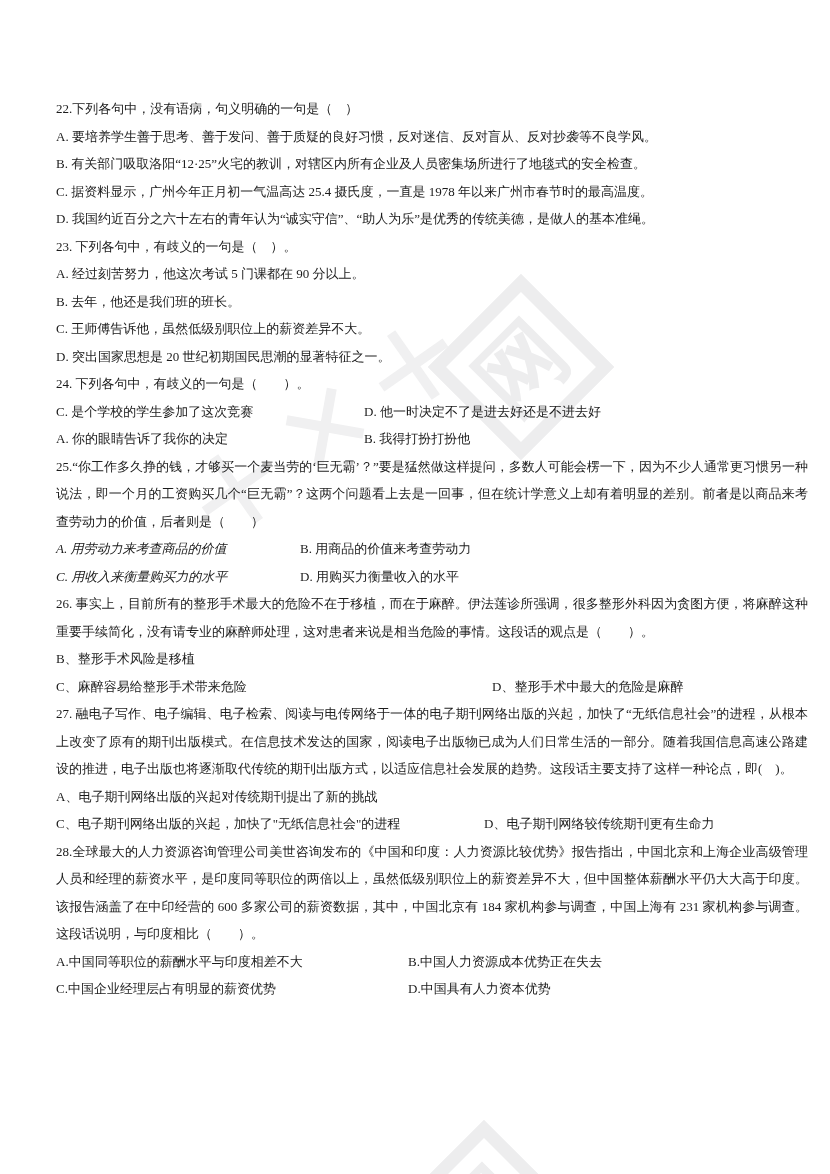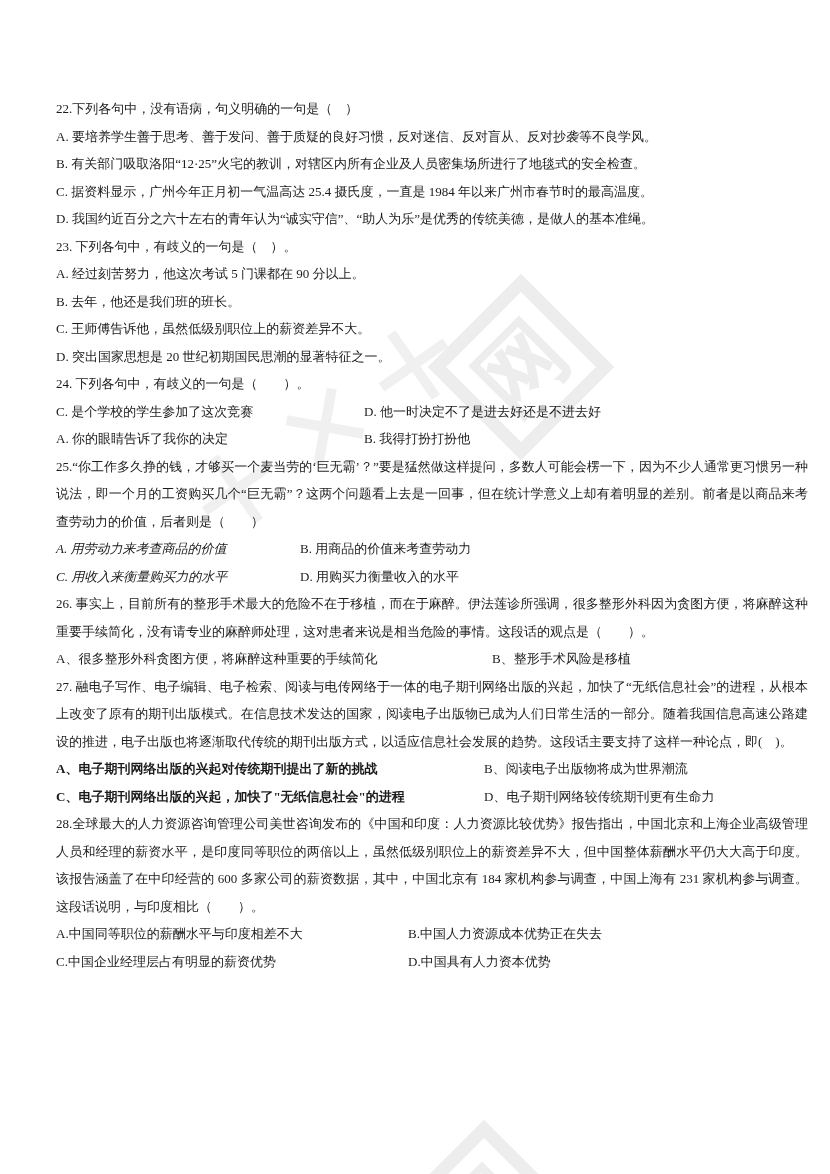--- a/index.html
+++ b/index.html
@@ -47,21 +47,21 @@
   }
   .q{margin:0;}
   .line{white-space:nowrap;}
   .para{text-align:justify;white-space:normal;}
   .optrow{display:flex;white-space:nowrap;}
   .optrow .c1{flex:0 0 auto;}
   .optrow .c2{flex:0 0 auto;}
   .w24 .c1{width:308px;}
   .w25 .c1{width:244px;font-style:italic;}
   .w26 .c1{width:436px;}
-  .w27 .c1{width:428px;font-weight:bold;}
+  .w27 .c1{width:428px;}
   .w28 .c1{width:352px;}
 </style>
 </head>
 <body>
 
 <div class="page">
 
   <div class="wm-text">
     <div class="fake">
         <div class="b v"></div>
@@ -82,21 +82,21 @@
   <div class="wm-diamond wm-d2">
     <span class="wm-net">网</span>
   </div>
 
   <div class="content">
 
     <section class="q">
       <div class="line">22.下列各句中，没有语病，句义明确的一句是（　）</div>
       <div class="line">A. 要培养学生善于思考、善于发问、善于质疑的良好习惯，反对迷信、反对盲从、反对抄袭等不良学风。</div>
       <div class="line">B. 有关部门吸取洛阳“12·25”火宅的教训，对辖区内所有企业及人员密集场所进行了地毯式的安全检查。</div>
-      <div class="line">C. 据资料显示，广州今年正月初一气温高达 25.4 摄氏度，一直是 1984 年以来广州市春节时的最高温度。</div>
+      <div class="line">C. 据资料显示，广州今年正月初一气温高达 25.4 摄氏度，一直是 1978 年以来广州市春节时的最高温度。</div>
       <div class="line">D. 我国约近百分之六十左右的青年认为“诚实守信”、“助人为乐”是优秀的传统美德，是做人的基本准绳。</div>
     </section>
 
     <section class="q">
       <div class="line">23. 下列各句中，有歧义的一句是（　）。</div>
       <div class="line">A. 经过刻苦努力，他这次考试 5 门课都在 90 分以上。</div>
       <div class="line">B. 去年，他还是我们班的班长。</div>
       <div class="line">C. 王师傅告诉他，虽然低级别职位上的薪资差异不大。</div>
       <div class="line">D. 突出国家思想是 20 世纪初期国民思潮的显著特征之一。</div>
     </section>
@@ -121,30 +121,32 @@
       </div>
       <div class="optrow w25">
         <span class="c1">C. 用收入来衡量购买力的水平</span>
         <span class="c2">D. 用购买力衡量收入的水平</span>
       </div>
     </section>
 
     <section class="q">
       <div class="para">26. 事实上，目前所有的整形手术最大的危险不在于移植，而在于麻醉。伊法莲诊所强调，很多整形外科因为贪图方便，将麻醉这种重要手续简化，没有请专业的麻醉师处理，这对患者来说是相当危险的事情。这段话的观点是（　　）。</div>
       <div class="optrow w26">
-        <span class="c1">A、很多整形外科贪图方便，将麻醉这种重要的手续简化</span>
         <span class="c2">B、整形手术风险是移植</span>
+      </div>
+      <div class="optrow w26">
+        <span class="c1">C、麻醉容易给整形手术带来危险</span>
+        <span class="c2">D、整形手术中最大的危险是麻醉</span>
       </div>
     </section>
 
     <section class="q">
       <div class="para">27. 融电子写作、电子编辑、电子检索、阅读与电传网络于一体的电子期刊网络出版的兴起，加快了“无纸信息社会”的进程，从根本上改变了原有的期刊出版模式。在信息技术发达的国家，阅读电子出版物已成为人们日常生活的一部分。随着我国信息高速公路建设的推进，电子出版也将逐渐取代传统的期刊出版方式，以适应信息社会发展的趋势。这段话主要支持了这样一种论点，即(　)。</div>
       <div class="optrow w27">
         <span class="c1">A、电子期刊网络出版的兴起对传统期刊提出了新的挑战</span>
-        <span class="c2">B、阅读电子出版物将成为世界潮流</span>
       </div>
       <div class="optrow w27">
         <span class="c1">C、电子期刊网络出版的兴起，加快了"无纸信息社会"的进程</span>
         <span class="c2">D、电子期刊网络较传统期刊更有生命力</span>
       </div>
     </section>
 
     <section class="q">
       <div class="para">28.全球最大的人力资源咨询管理公司美世咨询发布的《中国和印度：人力资源比较优势》报告指出，中国北京和上海企业高级管理人员和经理的薪资水平，是印度同等职位的两倍以上，虽然低级别职位上的薪资差异不大，但中国整体薪酬水平仍大大高于印度。该报告涵盖了在中印经营的 600 多家公司的薪资数据，其中，中国北京有 184 家机构参与调查，中国上海有 231 家机构参与调查。 这段话说明，与印度相比（　　）。</div>
       <div class="optrow w28">

